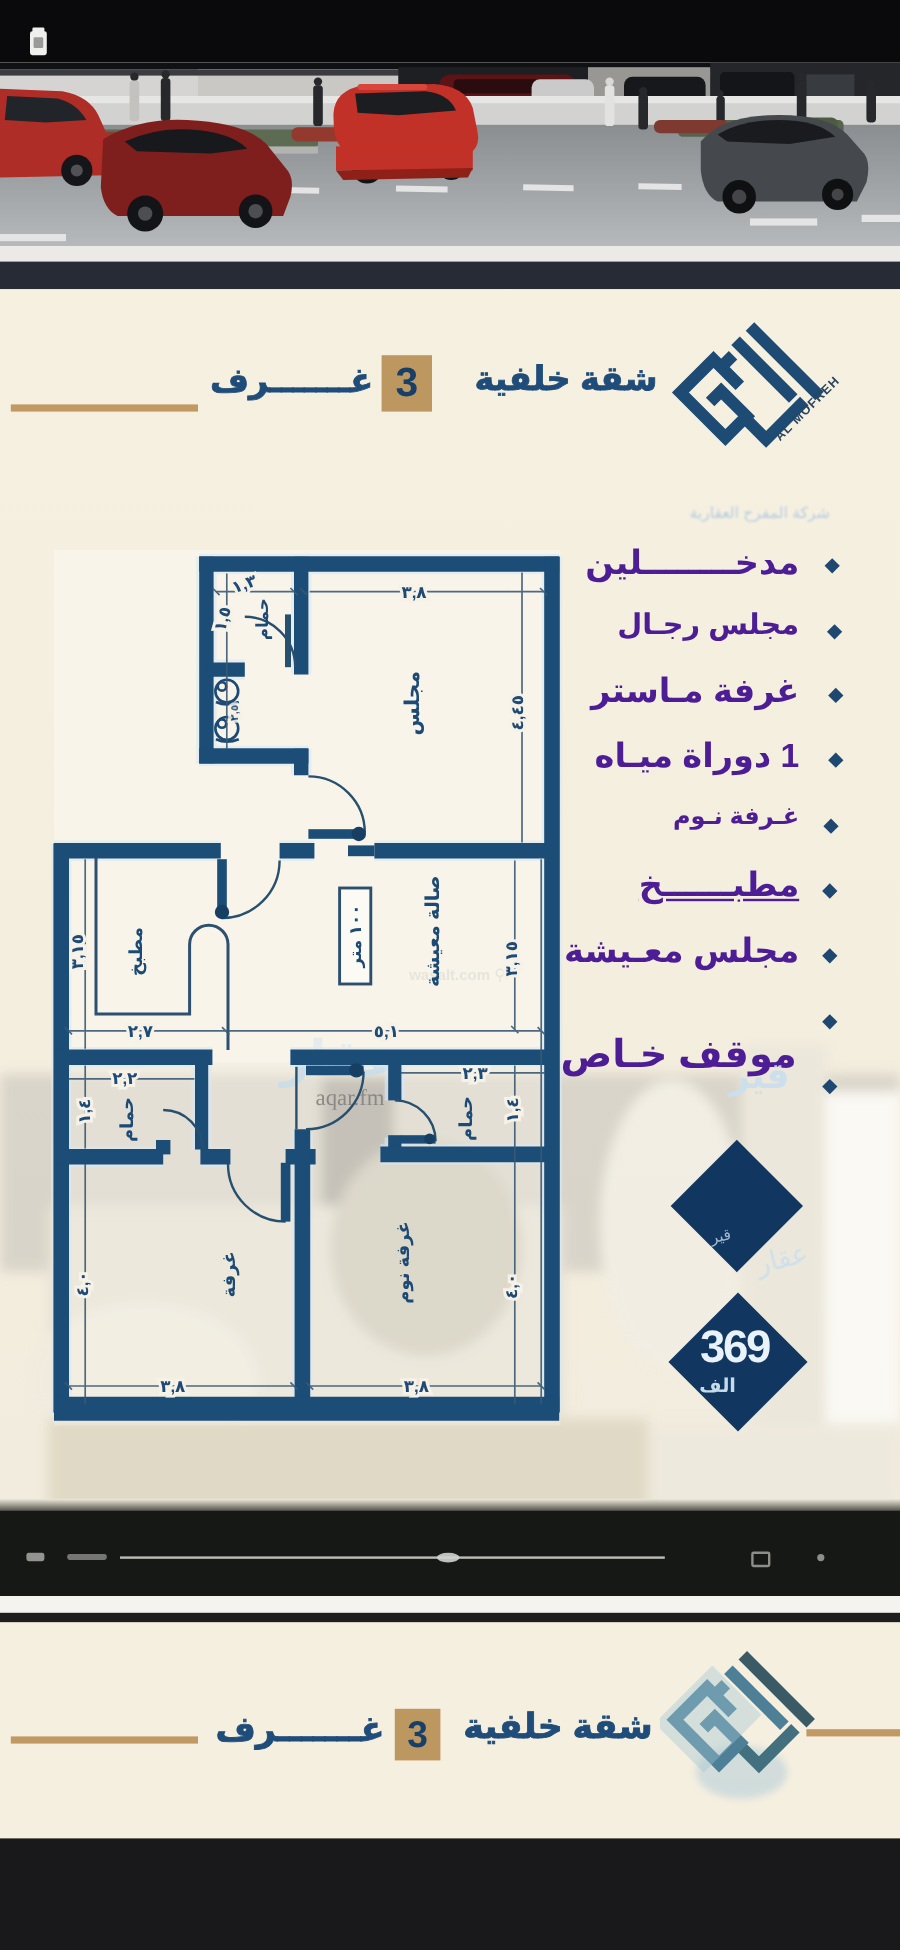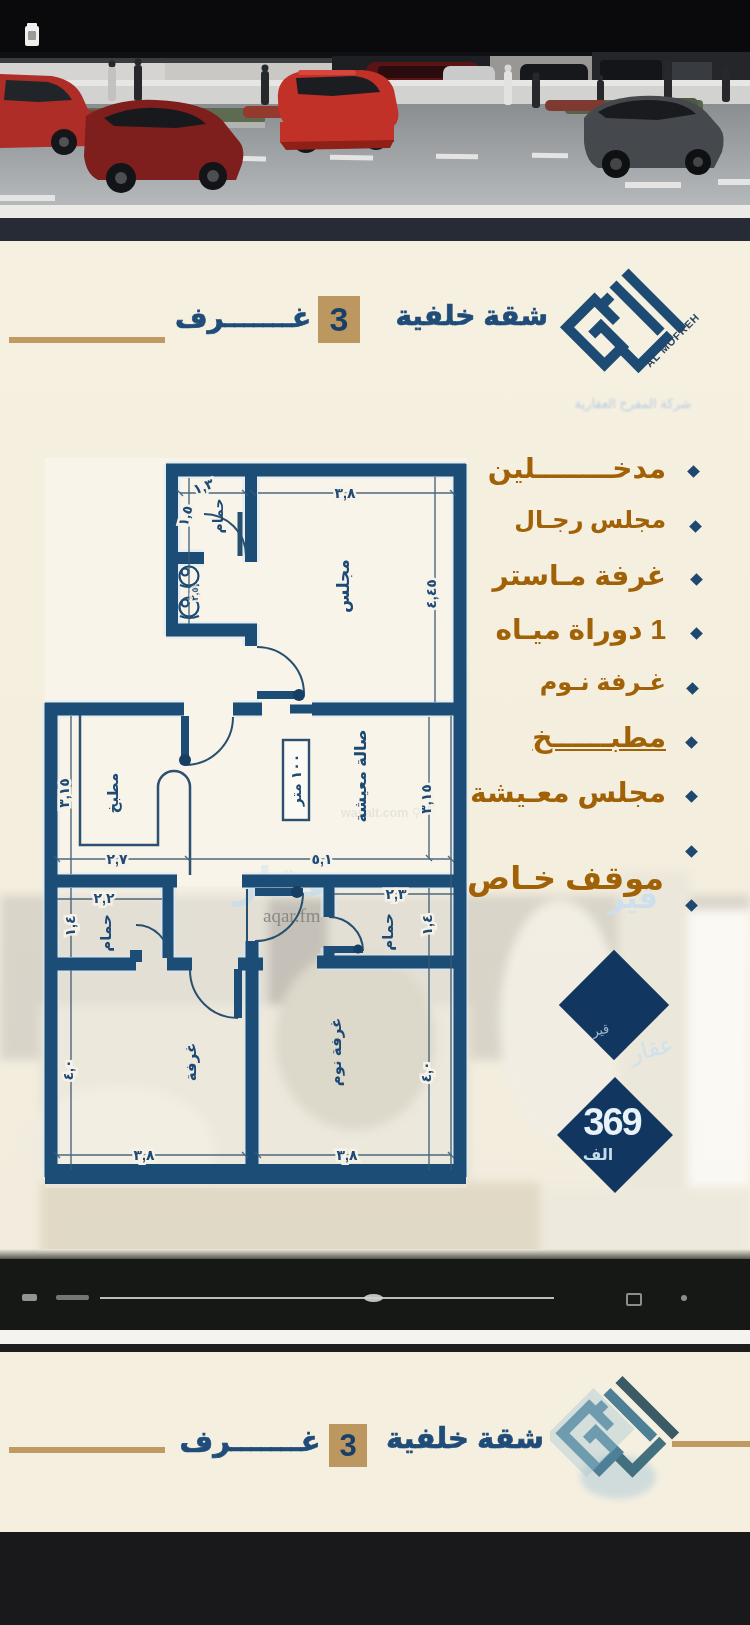--- a/index.html
+++ b/index.html
@@ -175,29 +175,29 @@
       <path d="M-41,-41 H41" stroke-width="10"></path>
       <path d="M-41,-24 H27" stroke-width="10"></path>
       <path d="M35,-29 V16 H12" stroke-width="10"></path>
       <path d="M-12,0 H-43 V39 H10 V14 H-20 V27" stroke-width="10"></path>
     </g>
     <rect x="-39" y="-14" width="10" height="10" fill="#1d4b73"></rect>
   </g>
   <text x="100" y="118" transform="rotate(-45 100 118)" font-size="10.5" font-weight="bold" fill="#2a455e" letter-spacing="1">AL MOFREH</text>
 </svg>
 
-<div class="abs ar" style="left:558px;top:396px;width:150px;font-size:13px;color:#b2cce0;text-align:center;filter:blur(0.8px);opacity:.95;">شركة المفرح العقارية</div>
+<div class="abs ar" style="left:558px;top:420px;width:150px;font-size:13px;color:#b2cce0;text-align:center;filter:blur(0.8px);opacity:.95;">شركة المفرح العقارية</div>
 
 <div class="abs ar" style="left:426px;top:442px;width:240px;">
-  <div style="position:relative;height:488px;font-weight:bold;color:#a16207;">
+  <div style="position:relative;height:488px;font-weight:bold;color:#4c1d95;">
     <div style="position:absolute;top:10px;right:0;font-size:28px;white-space:nowrap;">مدخــــــــلين</div>
     <div style="position:absolute;top:64px;right:0;font-size:24px;white-space:nowrap;">مجلس رجـال</div>
     <div style="position:absolute;top:117px;right:0;font-size:28px;white-space:nowrap;">غرفة مـاستر</div>
     <div style="position:absolute;top:171px;right:0;font-size:28px;white-space:nowrap;">1 دوراة ميـاه</div>
-    <div style="position:absolute;top:226px;right:0;font-size:24px;white-space:nowrap;">غـرفة نـوم</div>
+    <div style="position:absolute;top:226px;right:0;font-size:20px;white-space:nowrap;">غـرفة نـوم</div>
     <div style="position:absolute;top:279px;right:0;font-size:28px;white-space:nowrap;text-decoration:underline;">مطبــــــخ</div>
     <div style="position:absolute;top:334px;right:0;font-size:28px;white-space:nowrap;">مجلس معـيشة</div>
     <div style="position:absolute;top:389px;right:2px;font-size:32px;white-space:nowrap;margin-top:28px;">موقف خـاص</div>
   </div>
 </div>
 
 <svg class="abs" style="left:682px;top:440px" width="24" height="490" viewBox="0 0 24 490">
   <g fill="#1f4870">
     <rect x="7" y="27" width="9" height="9" transform="rotate(45 11.5 31.5)"></rect>
     <rect x="9" y="82" width="9" height="9" transform="rotate(45 13.5 86.5)"></rect>

